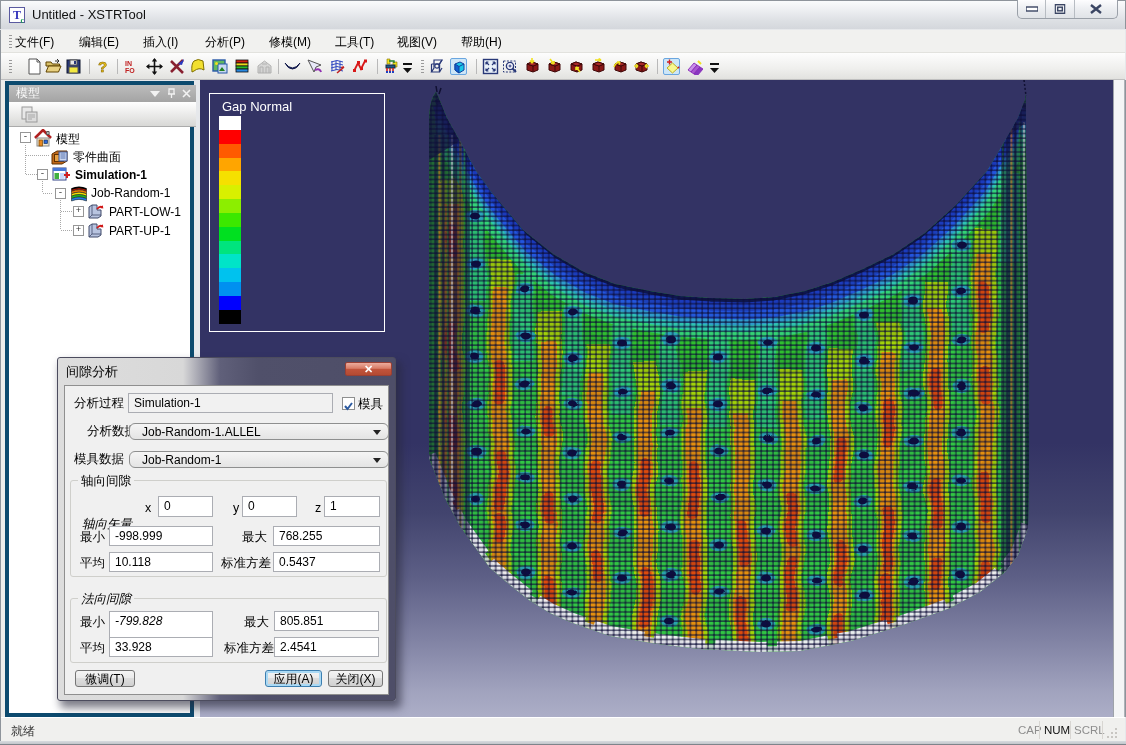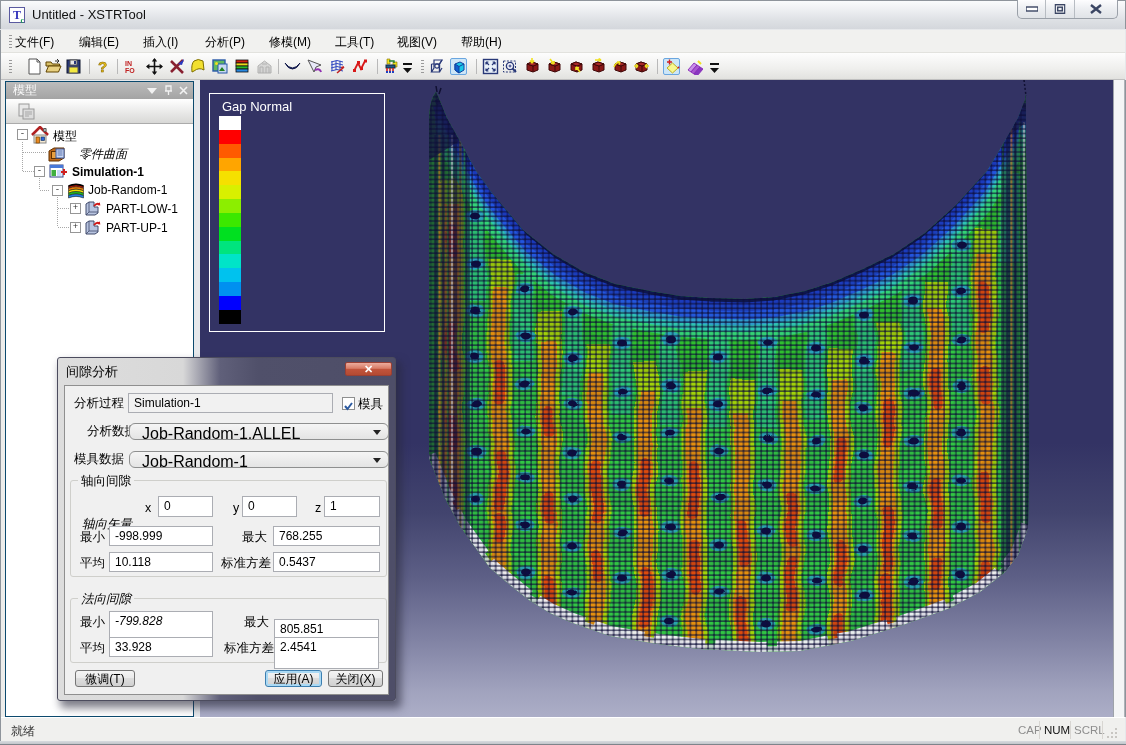--- a/index.html
+++ b/index.html
@@ -29,21 +29,21 @@
 
 #toolbar { left:1px; top:53px; width:1124px; height:27px;
   background:linear-gradient(#FDFDFD,#EFEFED 60%,#E2E2DF); border-bottom:1px solid #BFBFBF; }
 .tbi { position:absolute; top:5px; width:17px; height:17px; }
 .tbsep { position:absolute; top:6px; width:1px; height:15px; background:#B9B9B9; }
 .tbsel { border:1px solid #6AA6E0; background:#CDE6F7; border-radius:2px; }
 
 
 #leftborder { left:0; top:30px; width:1px; height:711px; background:#8E949B; }
 #leftpad { left:1px; top:80px; width:4px; height:637px; background:#EDEDEB; }
-#panel { left:5px; top:81px; width:189px; height:636px; background:#fff; border:1px solid #0c4a6e; }
+#panel { left:5px; top:81px; width:189px; height:636px; background:#fff; border:4px solid #0c4a6e; }
 #panelhdr { left:0px; top:0px; width:187px; height:17px;
   background:linear-gradient(#BCBCBC,#A4A4A4); color:#F8F8F8; font-size:12px; padding-left:7px; line-height:17px; }
 #panelbar { left:0px; top:17px; width:187px; height:25px;
   background:linear-gradient(#FFFFFF,#D8D8D6); border-bottom:1px solid #ABABAB; }
 #tree { left:0; top:43px; width:187px; font-size:12px; color:#000; }
 .ebox { position:absolute; width:11px; height:11px; background:#fff; border:1px solid #969696; color:#333;
   font:9px "Liberation Mono",monospace; text-align:center; line-height:9px; }
 .tline { position:absolute; background-image:repeating-linear-gradient(to bottom,#A8A8A8 0 1px,transparent 1px 2px); width:1px; }
 .tlineh { position:absolute; background-image:repeating-linear-gradient(to right,#A8A8A8 0 1px,transparent 1px 2px); height:1px; }
 
@@ -66,21 +66,21 @@
   border:1px solid #4C4C5E;
   box-shadow:4px 6px 9px 1px rgba(40,40,58,0.6);
   background:linear-gradient(90deg,#DDDDDD 0px,#D8D8D8 125px,#60607A 162px,#50506A 200px,#4E4E68 339px); }
 #dlgtitle { position:absolute; left:8px; top:5px; font-size:13px; color:#000; }
 #dlgclose { position:absolute; left:287px; top:4px; width:47px; height:14px; border-radius:2px;
   border:1px solid #9A4034; background:linear-gradient(#ECAC9D,#D97C66 45%,#C2543C 50%,#B34A32);
   color:#fff; text-align:center; font:bold 11px "Liberation Sans",sans-serif; line-height:13px; }
 #dlgclient { position:absolute; left:6px; top:27px; width:325px; height:310px; background:#F0F0F0; border:1px solid #8F8F8F; }
 .lbl { position:absolute; font-size:12.5px; color:#000; }
 .tbx { position:absolute; background:#fff; border:1px solid #ABADB3; font-size:12px; color:#000; padding:2px 0 0 5px; }
-.cbo { position:absolute; background:linear-gradient(#F5F5F5,#E4E4E4); border:1px solid #8E8F8F; border-radius:6px; font-size:16px; padding:1px 0 0 12px; }
+.cbo { position:absolute; background:linear-gradient(#F5F5F5,#E4E4E4); border:1px solid #8E8F8F; border-radius:6px; font-size:12px; padding:1px 0 0 12px; }
 .cbo:after { content:""; position:absolute; right:7px; top:6px; border:4px solid transparent; border-top:5px solid #222; }
 .grp { position:absolute; border:1px solid #CFCFCB; border-radius:3px; }
 .grplbl { position:absolute; background:#F0F0F0; padding:0 3px; font-size:12.5px; }
 .btn { position:absolute; background:linear-gradient(#F4F4F4,#EBEBEB 45%,#DDDDDD 50%,#D0D0D0); border:1px solid #757575; border-radius:3px; text-align:center; font-size:12px; color:#000; }
 .btn.def { border:1px solid #3C7FB1; box-shadow:inset 0 0 0 2px #AAD9F4; }
 #chk { position:absolute; width:13px; height:13px; background:#fff; border:1px solid #8E8F8F; }
 </style>
 </head>
 <body>
 
@@ -330,21 +330,21 @@
           <rect x="6" y="11" width="3.4" height="6" fill="#E88820" stroke="#774400" stroke-width="0.7"></rect>
           <rect x="11" y="11" width="3.4" height="3.4" fill="#3068D8" stroke="#113366" stroke-width="0.7"></rect>
         </svg></div>
       <span class="abs" style="left:47px;top:3px;white-space:nowrap;">模型</span>
       <div class="abs" style="left:42px;top:21px;"><svg width="19" height="16" viewBox="0 0 19 16">
           <path d="M1 5 L6 2 L16 2 L16 12 L11 15 L1 15 Z" fill="#C06818" stroke="#603000"></path>
           <rect x="3.5" y="5.5" width="9" height="7" fill="#E8A040" stroke="#603000"></rect>
           <rect x="8" y="3" width="8" height="9" fill="#CDD8F0" stroke="#3858A0"></rect>
           <path d="M9.5 5 h5 M9.5 7 h5 M9.5 9 h5" stroke="#3858A0" stroke-width="0.8"></path>
         </svg></div>
-      <span class="abs" style="left:73px;top:21px;white-space:nowrap;font-style:italic;">零件曲面</span>
+      <span class="abs" style="left:64px;top:21px;white-space:nowrap;">零件曲面</span>
       <div class="ebox" style="left:28px;top:41px;">-</div>
       <div class="abs" style="left:43px;top:39px;"><svg width="19" height="16" viewBox="0 0 19 16">
           <rect x="1" y="1" width="13" height="12" fill="#FFFFFF" stroke="#334488"></rect>
           <rect x="1" y="1" width="13" height="3" fill="#4878D8"></rect>
           <rect x="2.5" y="6" width="4.5" height="6" fill="#40B040"></rect>
           <rect x="8" y="6" width="4.5" height="6" fill="#C8D8F8"></rect>
           <path d="M12 8 h6 M15 5 v6" stroke="#D02020" stroke-width="2"></path>
         </svg></div>
       <span class="abs" style="left:66px;top:40px;font-weight:bold;white-space:nowrap;">Simulation-1</span>
       <div class="ebox" style="left:46px;top:60px;">-</div>
@@ -759,23 +759,23 @@
     <span class="lbl" style="left:15px;top:169px;">平均</span>
     <div class="tbx" style="left:44px;top:166px;width:104px;height:20px;">10.118</div>
     <span class="lbl" style="left:156px;top:169px;">标准方差</span>
     <div class="tbx" style="left:208px;top:166px;width:107px;height:20px;">0.5437</div>
 
     <div class="grp" style="left:5px;top:212px;width:317px;height:65px;"></div>
     <span class="grplbl" style="left:13px;top:205px;font-style:italic;">法向间隙</span>
     <span class="lbl" style="left:15px;top:228px;">最小</span>
     <div class="tbx" style="left:44px;top:225px;width:104px;height:32px;font-style:italic;">-799.828</div>
     <span class="lbl" style="left:179px;top:228px;">最大</span>
-    <div class="tbx" style="left:209px;top:225px;width:105px;height:20px;margin-top:8px;">805.851</div>
+    <div class="tbx" style="left:209px;top:225px;width:105px;height:20px;">805.851</div>
     <span class="lbl" style="left:15px;top:254px;">平均</span>
     <div class="tbx" style="left:44px;top:251px;width:104px;height:20px;">33.928</div>
     <span class="lbl" style="left:159px;top:254px;">标准方差</span>
-    <div class="tbx" style="left:209px;top:251px;width:105px;height:32px;">2.4541</div>
+    <div class="tbx" style="left:209px;top:251px;width:105px;height:20px;">2.4541</div>
 
     <div class="btn" style="left:10px;top:284px;width:60px;height:17px;line-height:16px;">微调(T)</div>
     <div class="btn def" style="left:200px;top:284px;width:57px;height:17px;line-height:16px;">应用(A)</div>
     <div class="btn" style="left:263px;top:284px;width:55px;height:17px;line-height:16px;">关闭(X)</div>
   </div>
 </div>
 
 </body></html>

